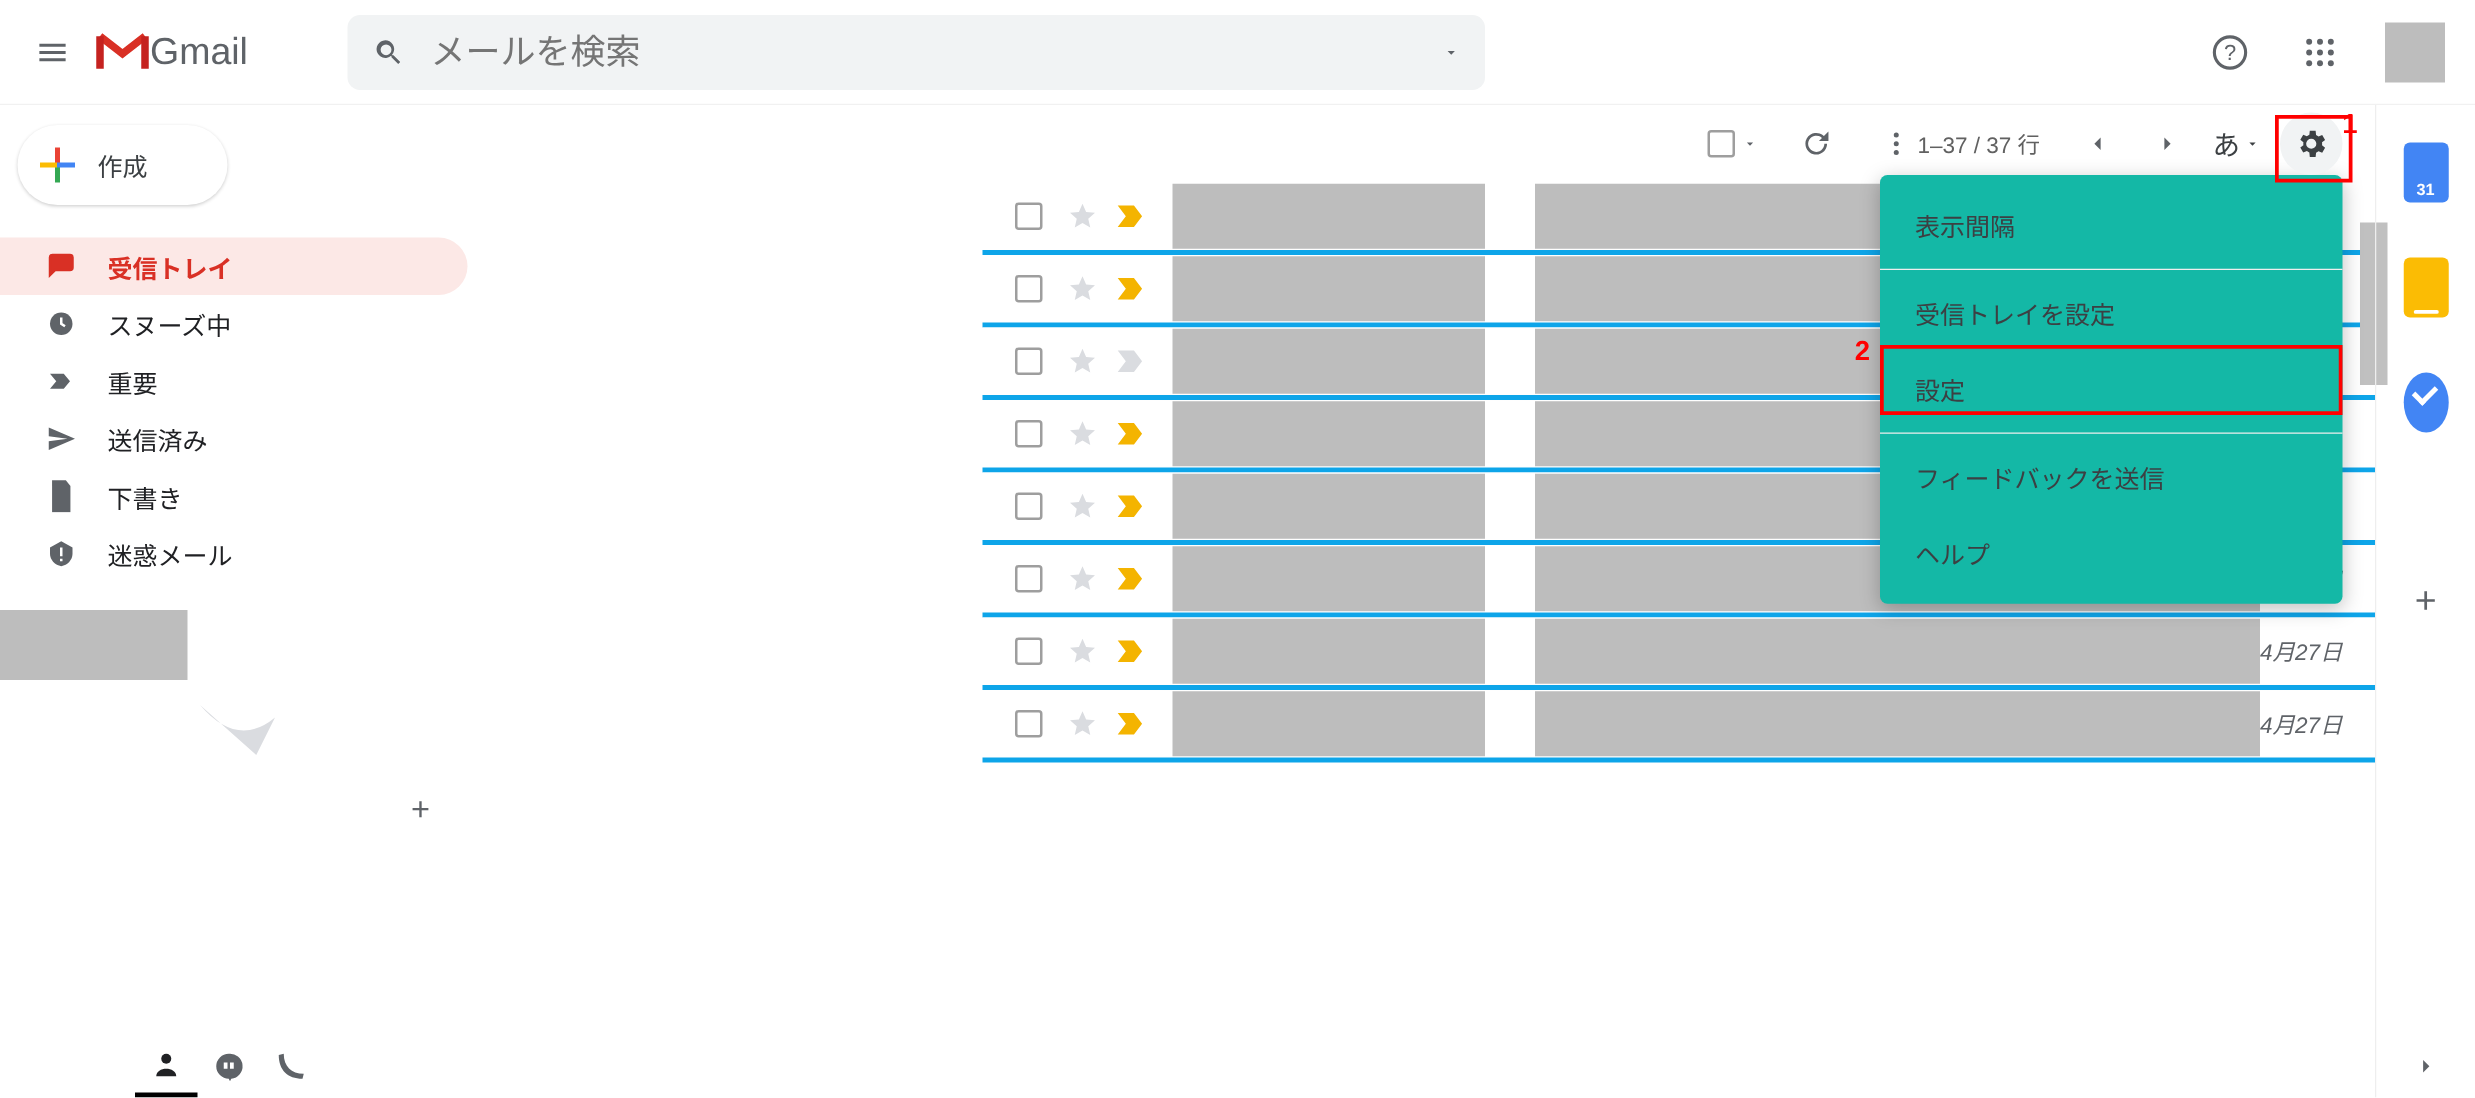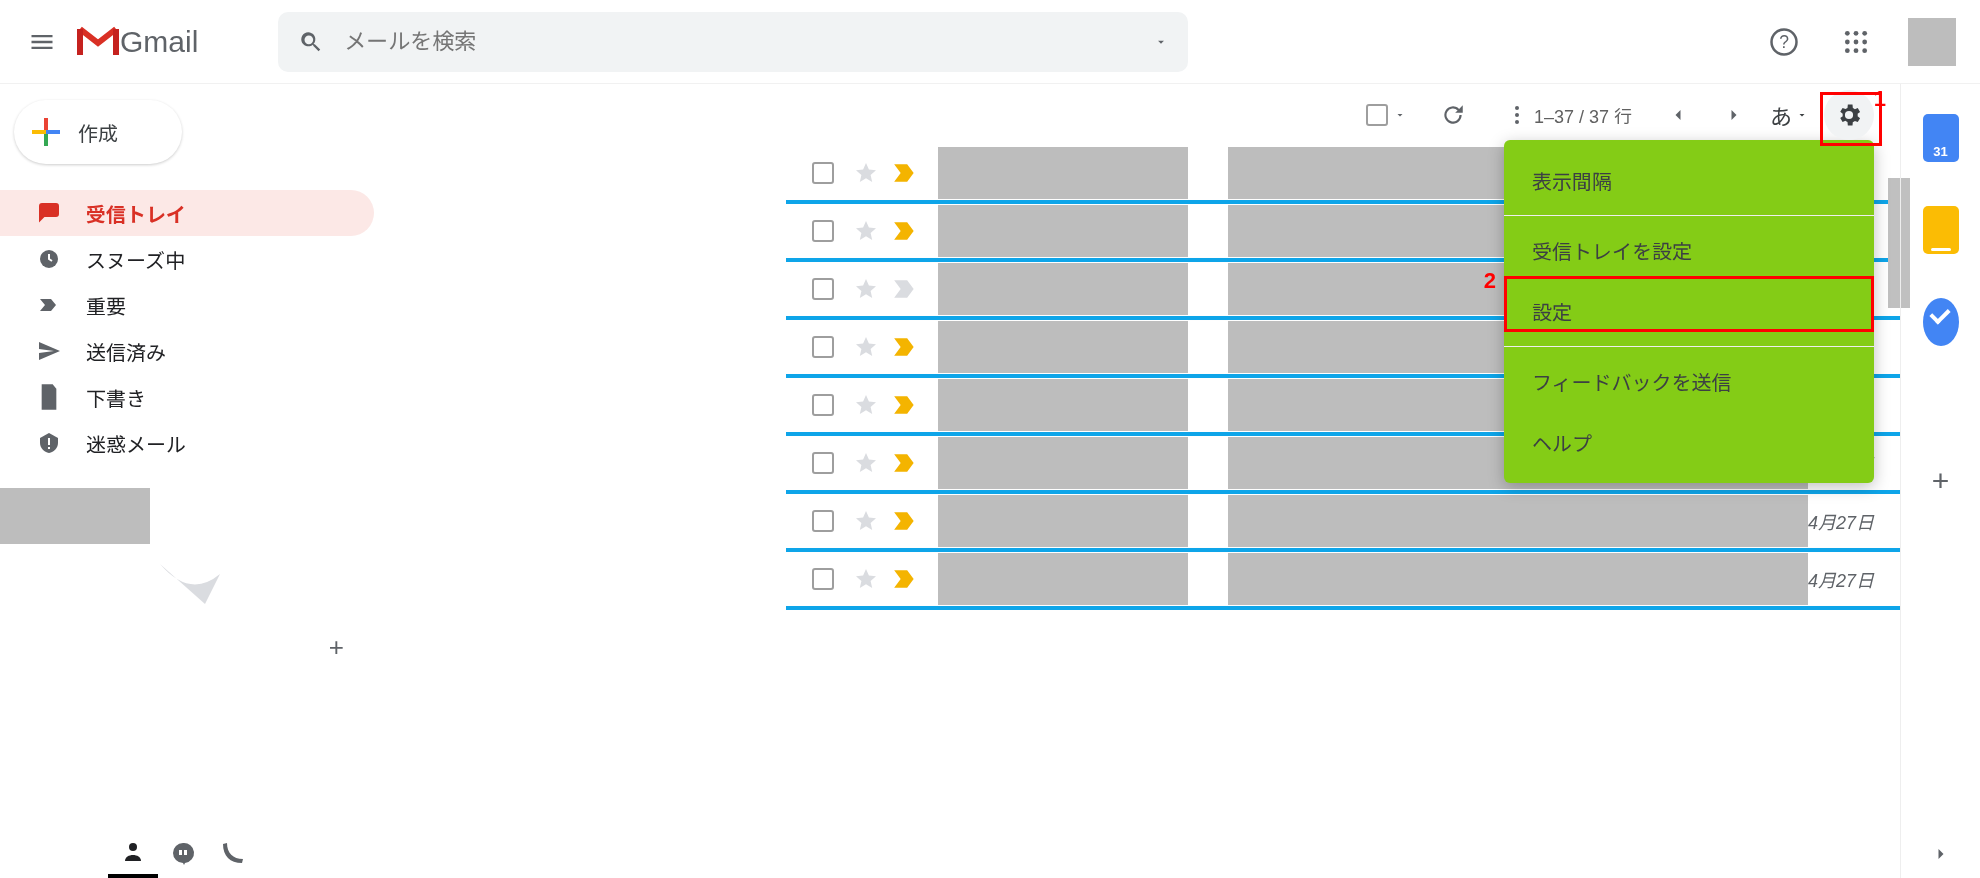--- a/index.html
+++ b/index.html
@@ -5,21 +5,21 @@
   * { box-sizing: border-box; margin: 0; padding: 0; font-family: Arial, "Hiragino Sans", "Noto Sans JP", sans-serif; }
   body { background: #fff; color: #202124; overflow: hidden; width: 1980px; height: 878px; position: relative; }
 
   
   .header { display: flex; align-items: center; height: 84px; padding: 0 24px 0 12px; border-bottom: 1px solid #f1f1f1; }
   .menu-btn { width: 60px; height: 60px; display:flex;align-items:center;justify-content:center; color:#5f6368; cursor:pointer; border-radius:50%; }
   .logo { display:flex; align-items:center; margin-left: 4px; margin-right: 80px; }
   .logo-text { font-size: 30px; color:#5f6368; font-weight: 400; }
   .search { flex: 0 0 910px; height: 60px; background:#f1f3f4; border-radius:10px; display:flex; align-items:center; padding: 0 20px; }
   .search svg { color:#5f6368; }
-  .search input { border:none; background:transparent; font-size:22px; color:#1d4ed8; margin-left: 20px; outline:none; flex:1; }
+  .search input { border:none; background:transparent; font-size:28px; color:#1d4ed8; margin-left: 20px; outline:none; flex:1; }
   .search-dd { color:#5f6368; margin-left:auto; }
   .header-right { margin-left:auto; display:flex; align-items:center; gap: 16px; }
   .icon-btn { width:56px; height:56px; display:flex;align-items:center;justify-content:center; color:#5f6368; cursor:pointer; border-radius:50%; }
   .avatar { width:48px; height:48px; background:#bdbdbd; margin-left: 8px; }
 
   
   .body-row { display:flex; height: calc(100% - 84px); }
   .sidebar { width: 374px; padding-top: 16px; display:flex; flex-direction:column; position:relative; }
   .compose { margin-left: 14px; height: 64px; width: 168px; border-radius: 40px; box-shadow: 0 1px 3px rgba(0,0,0,0.2); display:flex; align-items:center; padding: 0 24px 0 18px; font-size: 20px; color:#3c4043; cursor:pointer; background:#fff; margin-bottom: 26px;}
   .plus { width:28px; height:28px; margin-right:18px; position:relative; }
@@ -55,21 +55,21 @@
 
   .mail-row { height: 58px; display:flex; align-items:center; border-bottom:4px solid #0ea5e9; padding: 0 26px; background:#fff;font-style:italic; }
   .star { color:#dadce0; }
   .imp { color:#f4b400; }
   .imp.gray { color:#dadce0; }
   .mail-redact1 { margin-left: 20px; width: 250px; height:52px; background:#bdbdbd; }
   .mail-redact2 { margin-left: 40px; width: 580px; height:52px; background:#bdbdbd; }
   .mail-date { margin-left:auto; font-size:18px; color:#5f6368; }
 
   
-  .menu { position:absolute; top:56px; right:26px; width:370px; background:#84cc16; box-shadow: 0 4px 16px rgba(0,0,0,0.25); border-radius:6px; padding: 10px 0; z-index:5;}
+  .menu { position:absolute; top:56px; right:26px; width:370px; background:#14b8a6; box-shadow: 0 4px 16px rgba(0,0,0,0.25); border-radius:6px; padding: 10px 0; z-index:5;}
   .menu-item { padding: 16px 28px; font-size:20px; color:#3c4043; cursor:pointer;}
   .menu-sep { height:1px; background:#eee; margin: 4px 0;}
 
   
   .rail { width:80px; border-left:1px solid #eee; display:flex; flex-direction:column; align-items:center; padding-top: 30px; gap: 44px; position:relative;}
   .rail-icon { width:36px; height:48px; display:flex;align-items:center;justify-content:center; cursor:pointer;}
   .cal { background:#4285f4; color:#fff; font-size:13px; font-weight:bold; border-radius:5px; display:flex;align-items:flex-end;justify-content:center; padding-bottom:3px;}
   .keep { background:#fbbc04; border-radius:5px; position:relative;}
   .keep::after{content:"";position:absolute;bottom:3px;left:8px;width:20px;height:3px;background:#fff;border-radius:2px;}
   .tasks { background:#4285f4; border-radius:50%; position:relative;}

